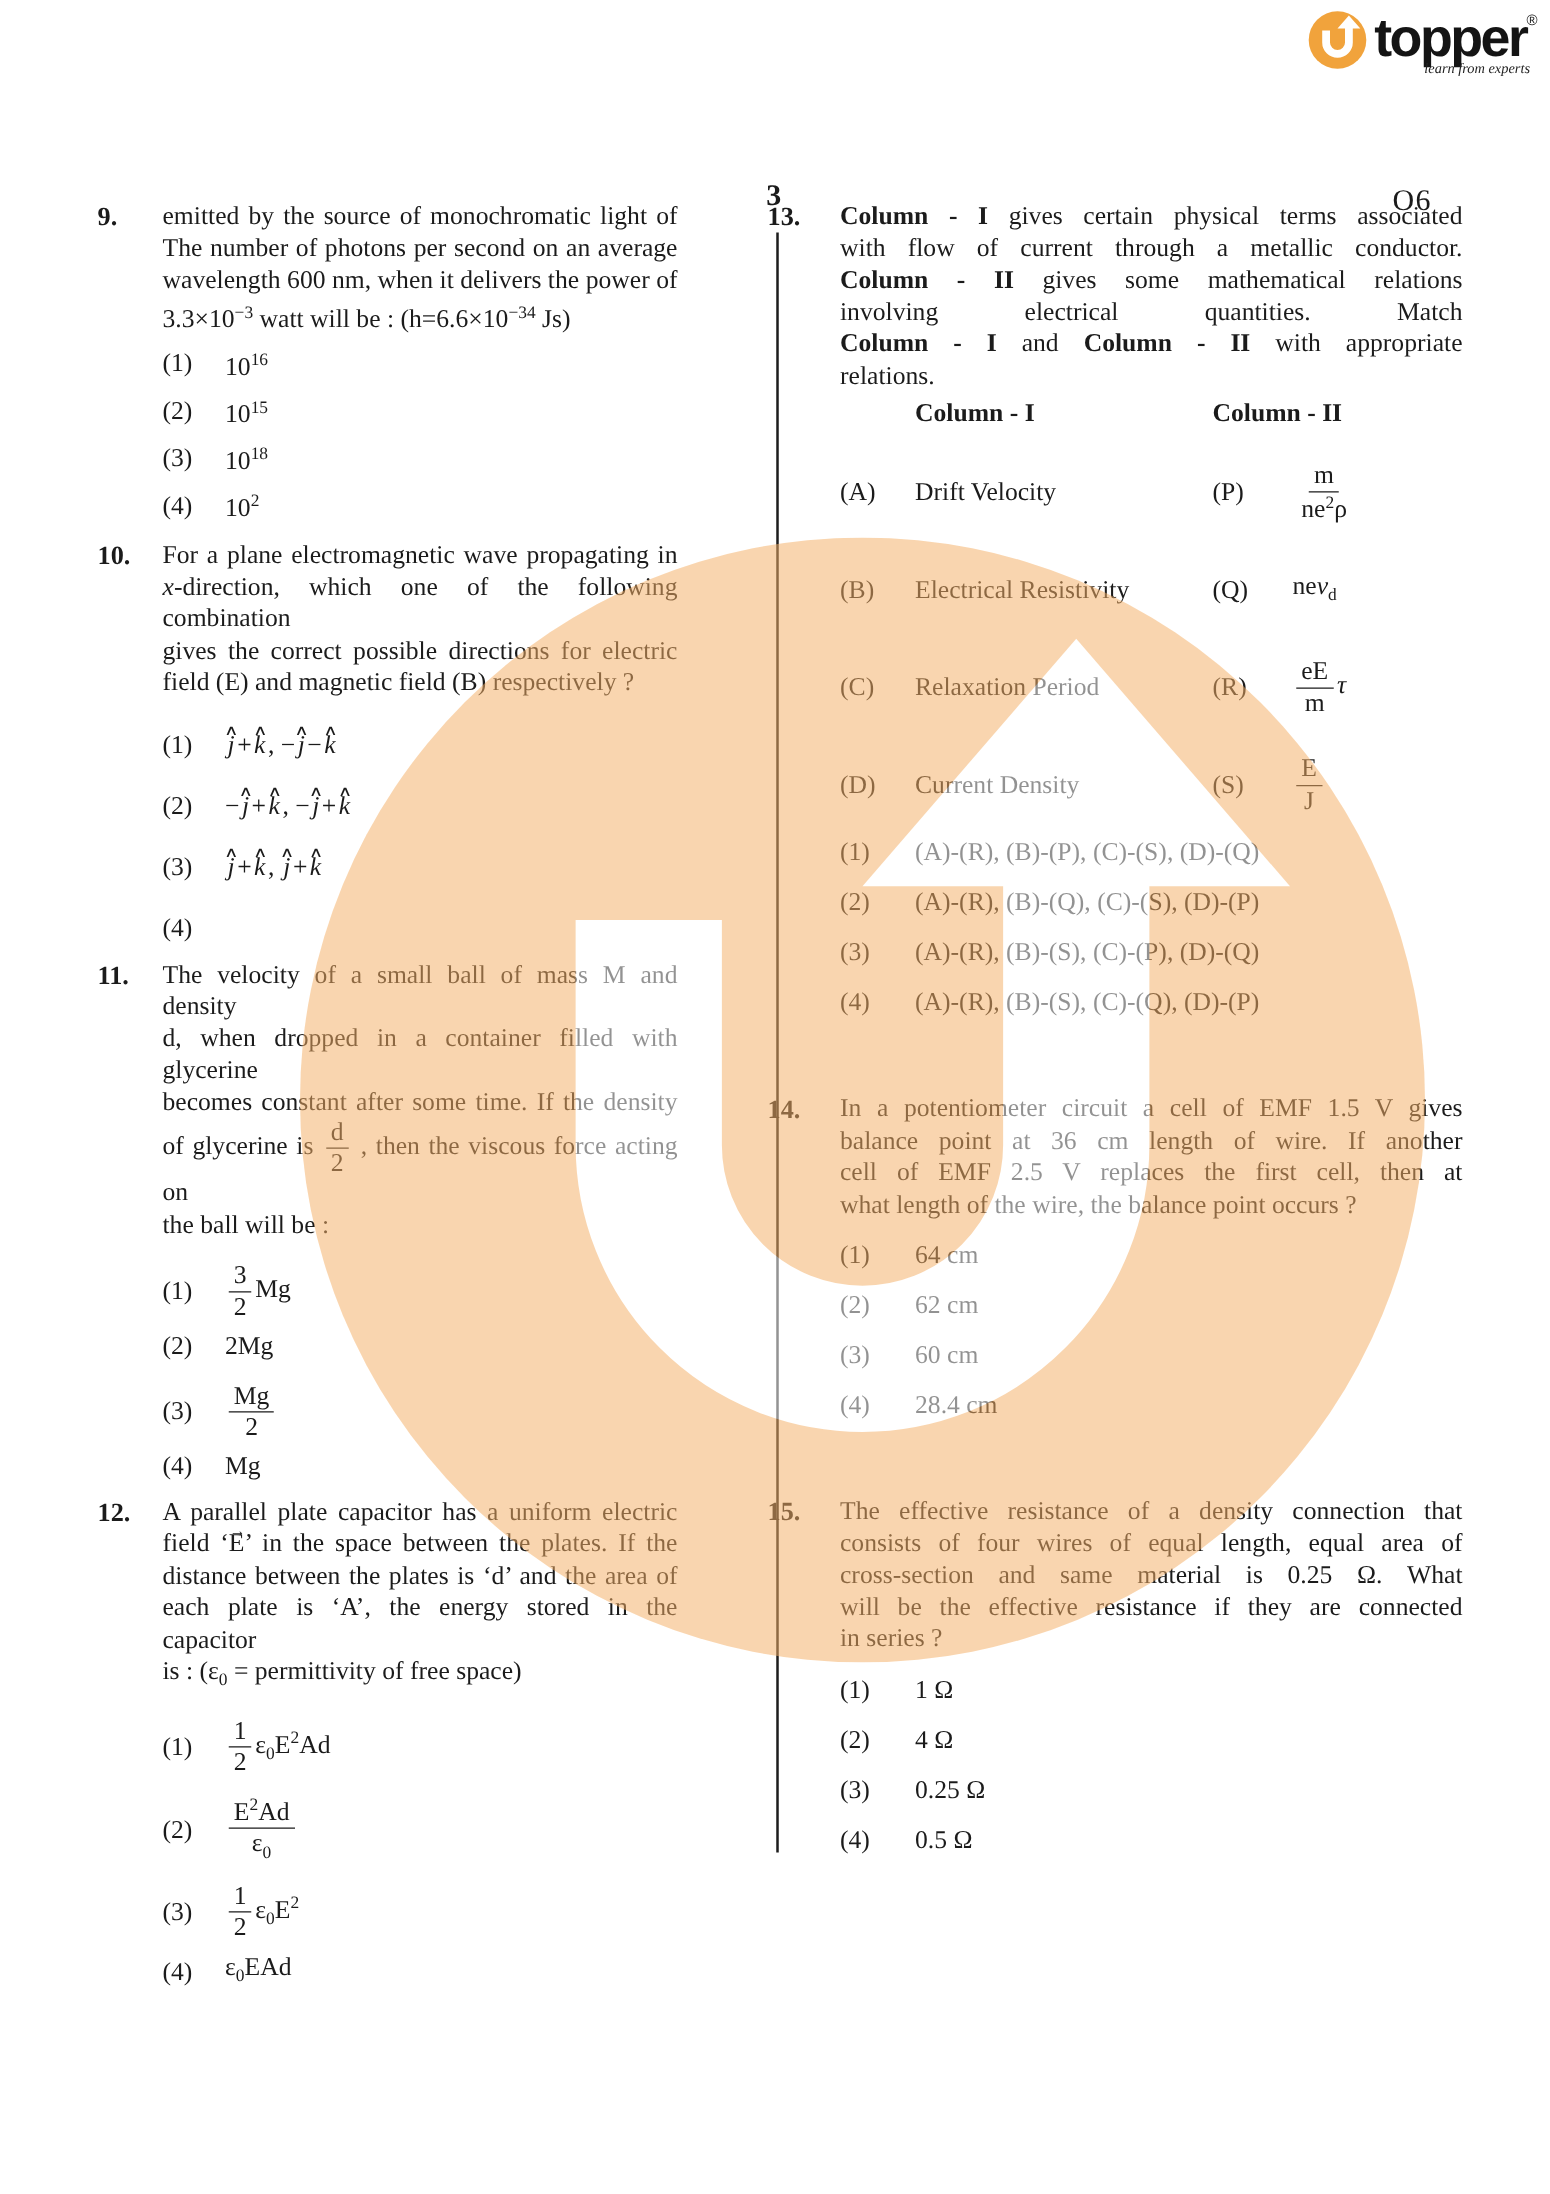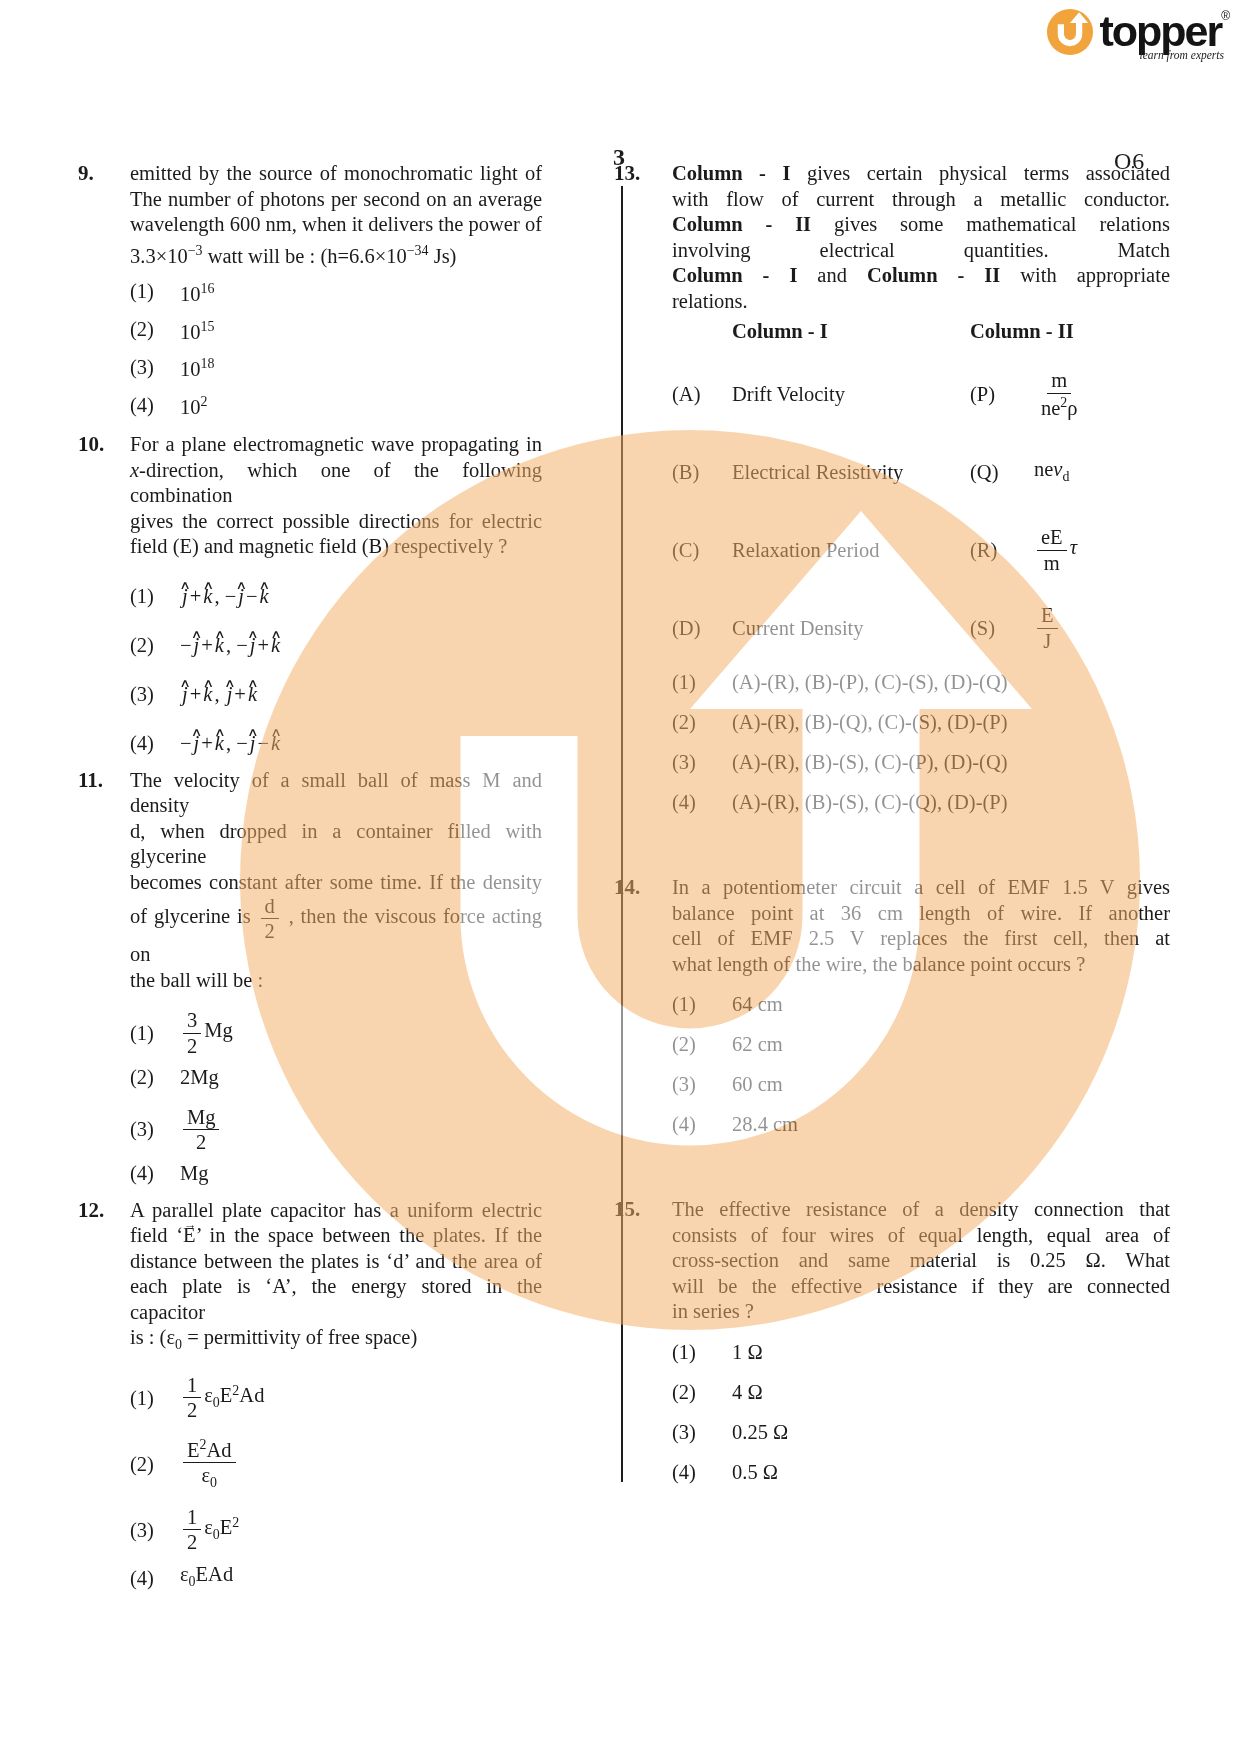--- a/index.html
+++ b/index.html
@@ -140,21 +140,20 @@
             <div class="opt opt-hat">
               <span class="onum">(2)</span>
               <span class="oval">−<span class="hat">j</span>+<span class="hat">k</span>, −<span class="hat">j</span>+<span class="hat">k</span></span>
             </div>
             <div class="opt opt-hat">
               <span class="onum">(3)</span>
               <span class="oval"><span class="hat">j</span>+<span class="hat">k</span>, <span class="hat">j</span>+<span class="hat">k</span></span>
             </div>
             <div class="opt opt-hat">
               <span class="onum">(4)</span>
-              <span class="oval">−<span class="hat">j</span>+<span class="hat">k</span>, −<span class="hat">j</span>−<span class="hat">k</span></span>
             </div>
           </div>
         </div>
       </div>
       <div class="q">
         <div class="qnum">11.</div>
         <div class="qbody">
           <div class="line jl">The velocity of a small ball of mass M and density</div>
           <div class="line jl">d, when dropped in a container filled with glycerine</div>
           <div class="line jl">becomes constant after some time.  If the density</div>

